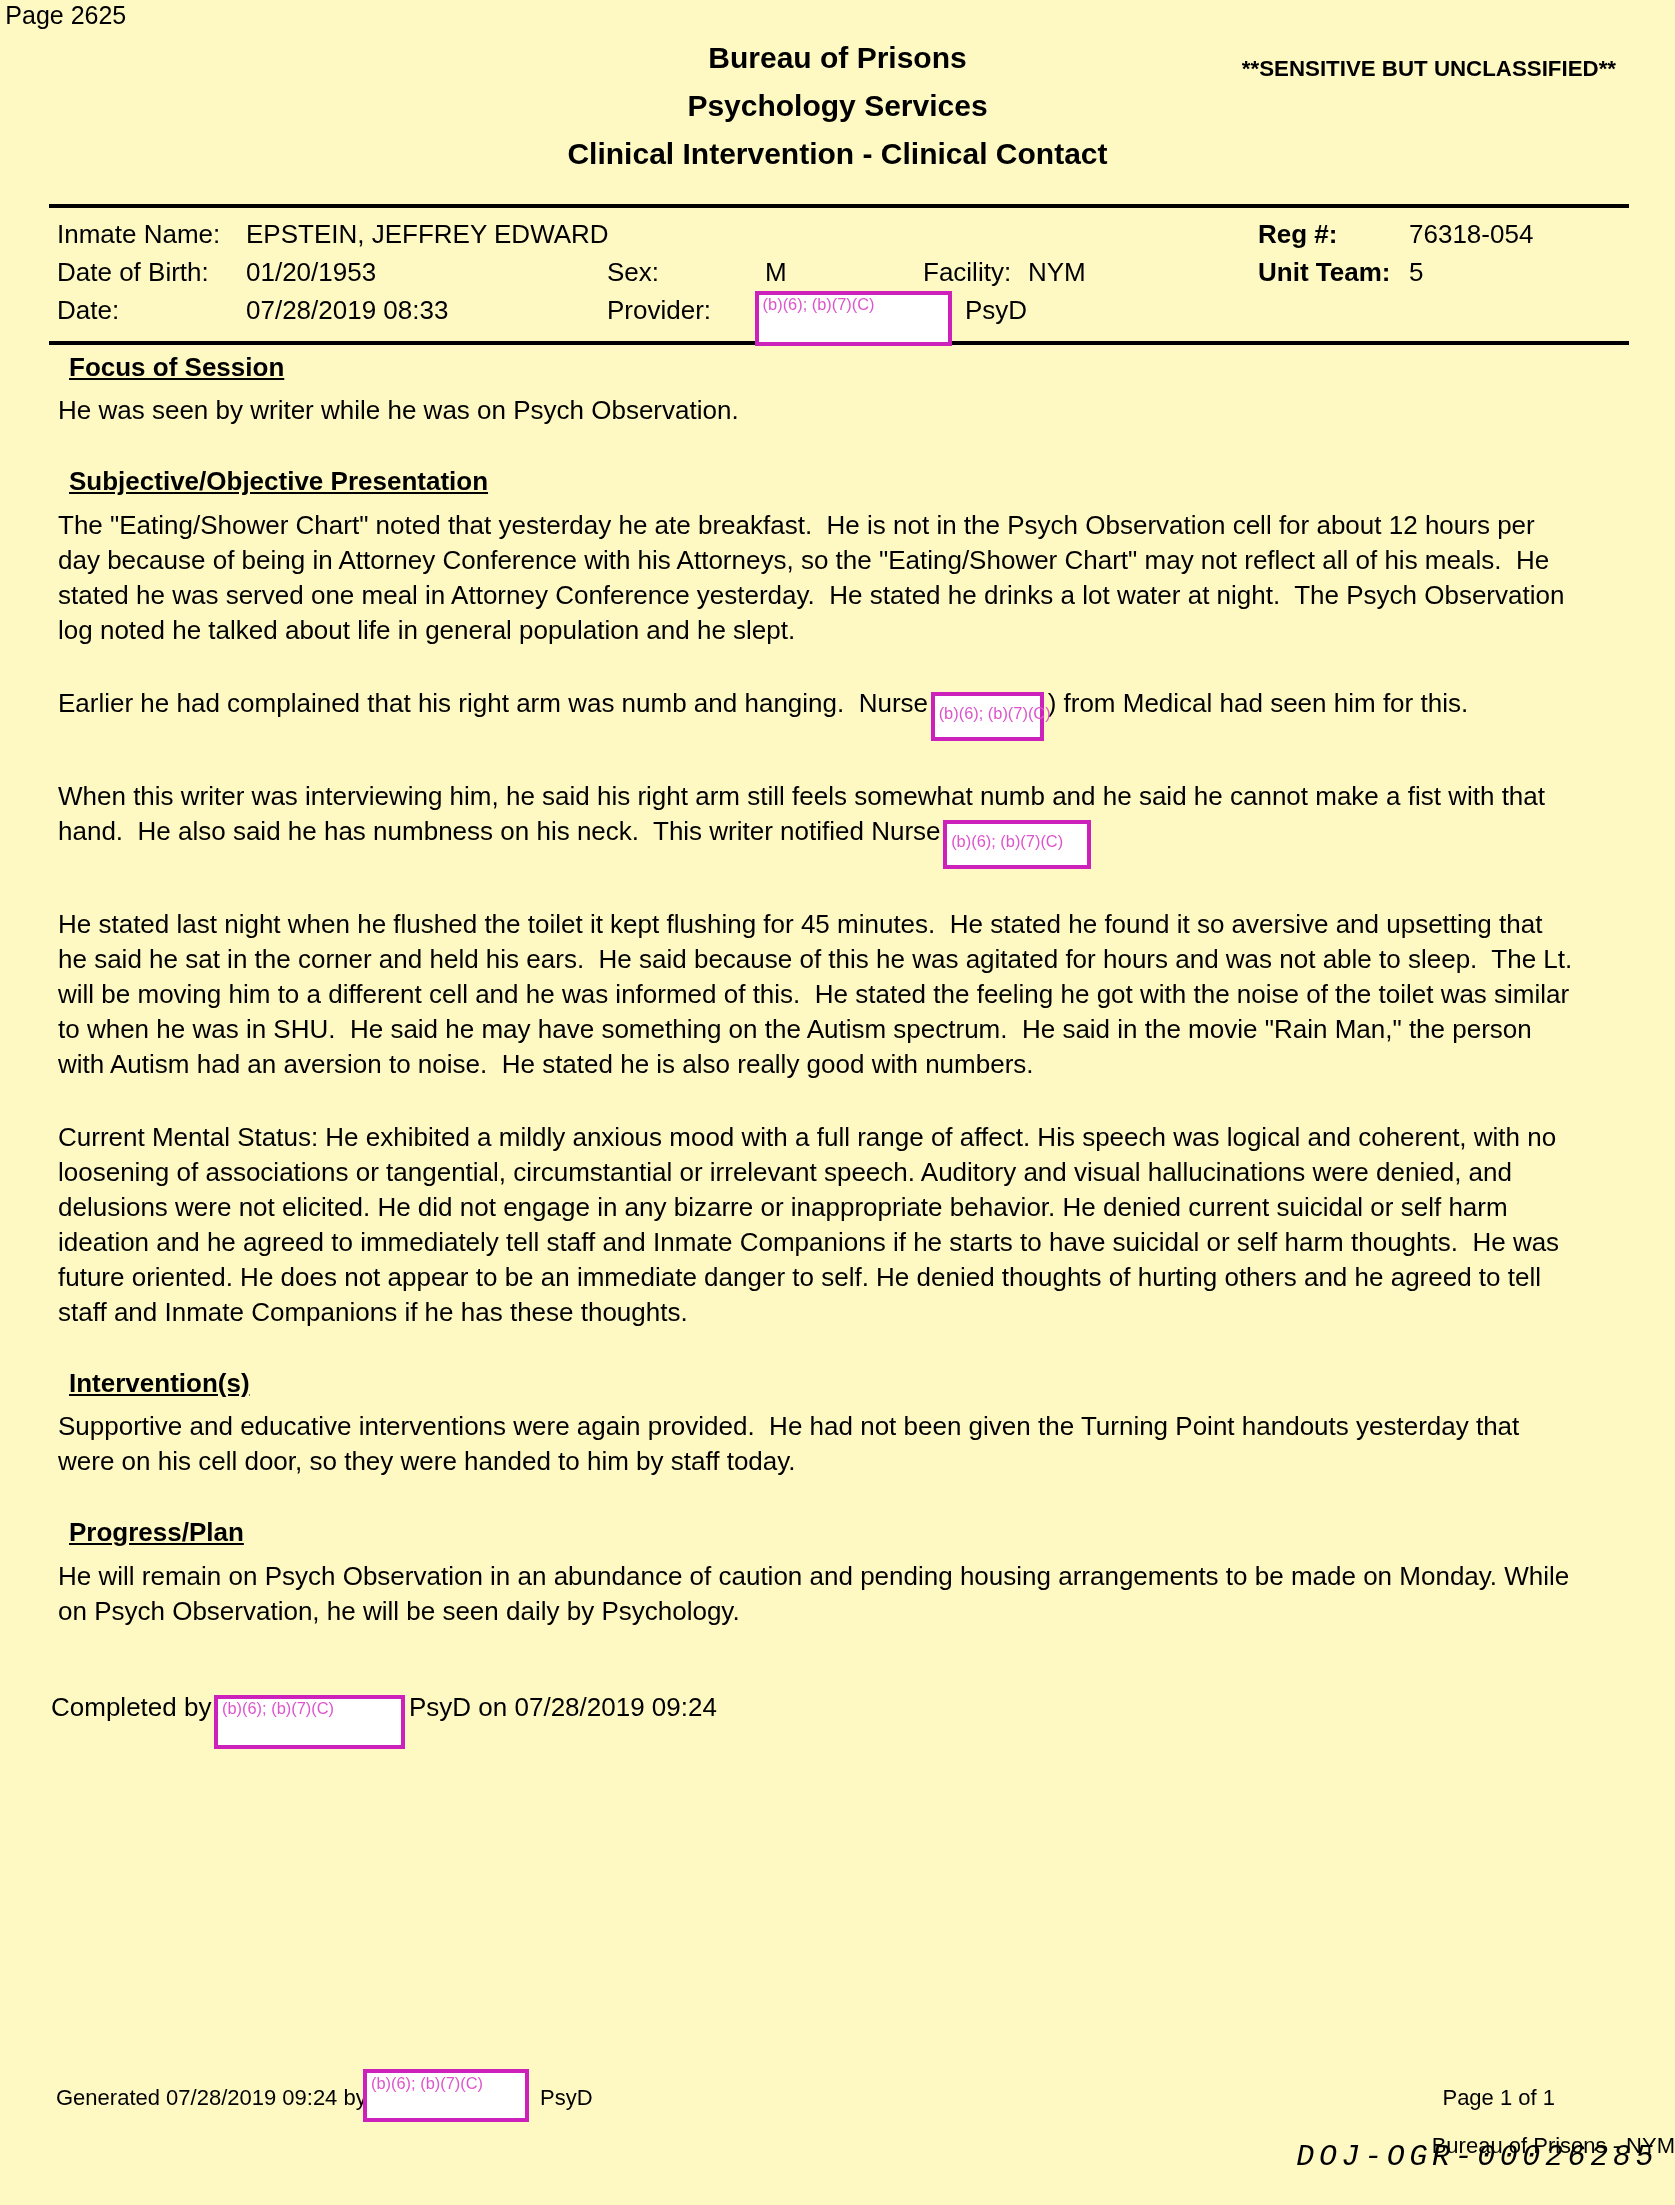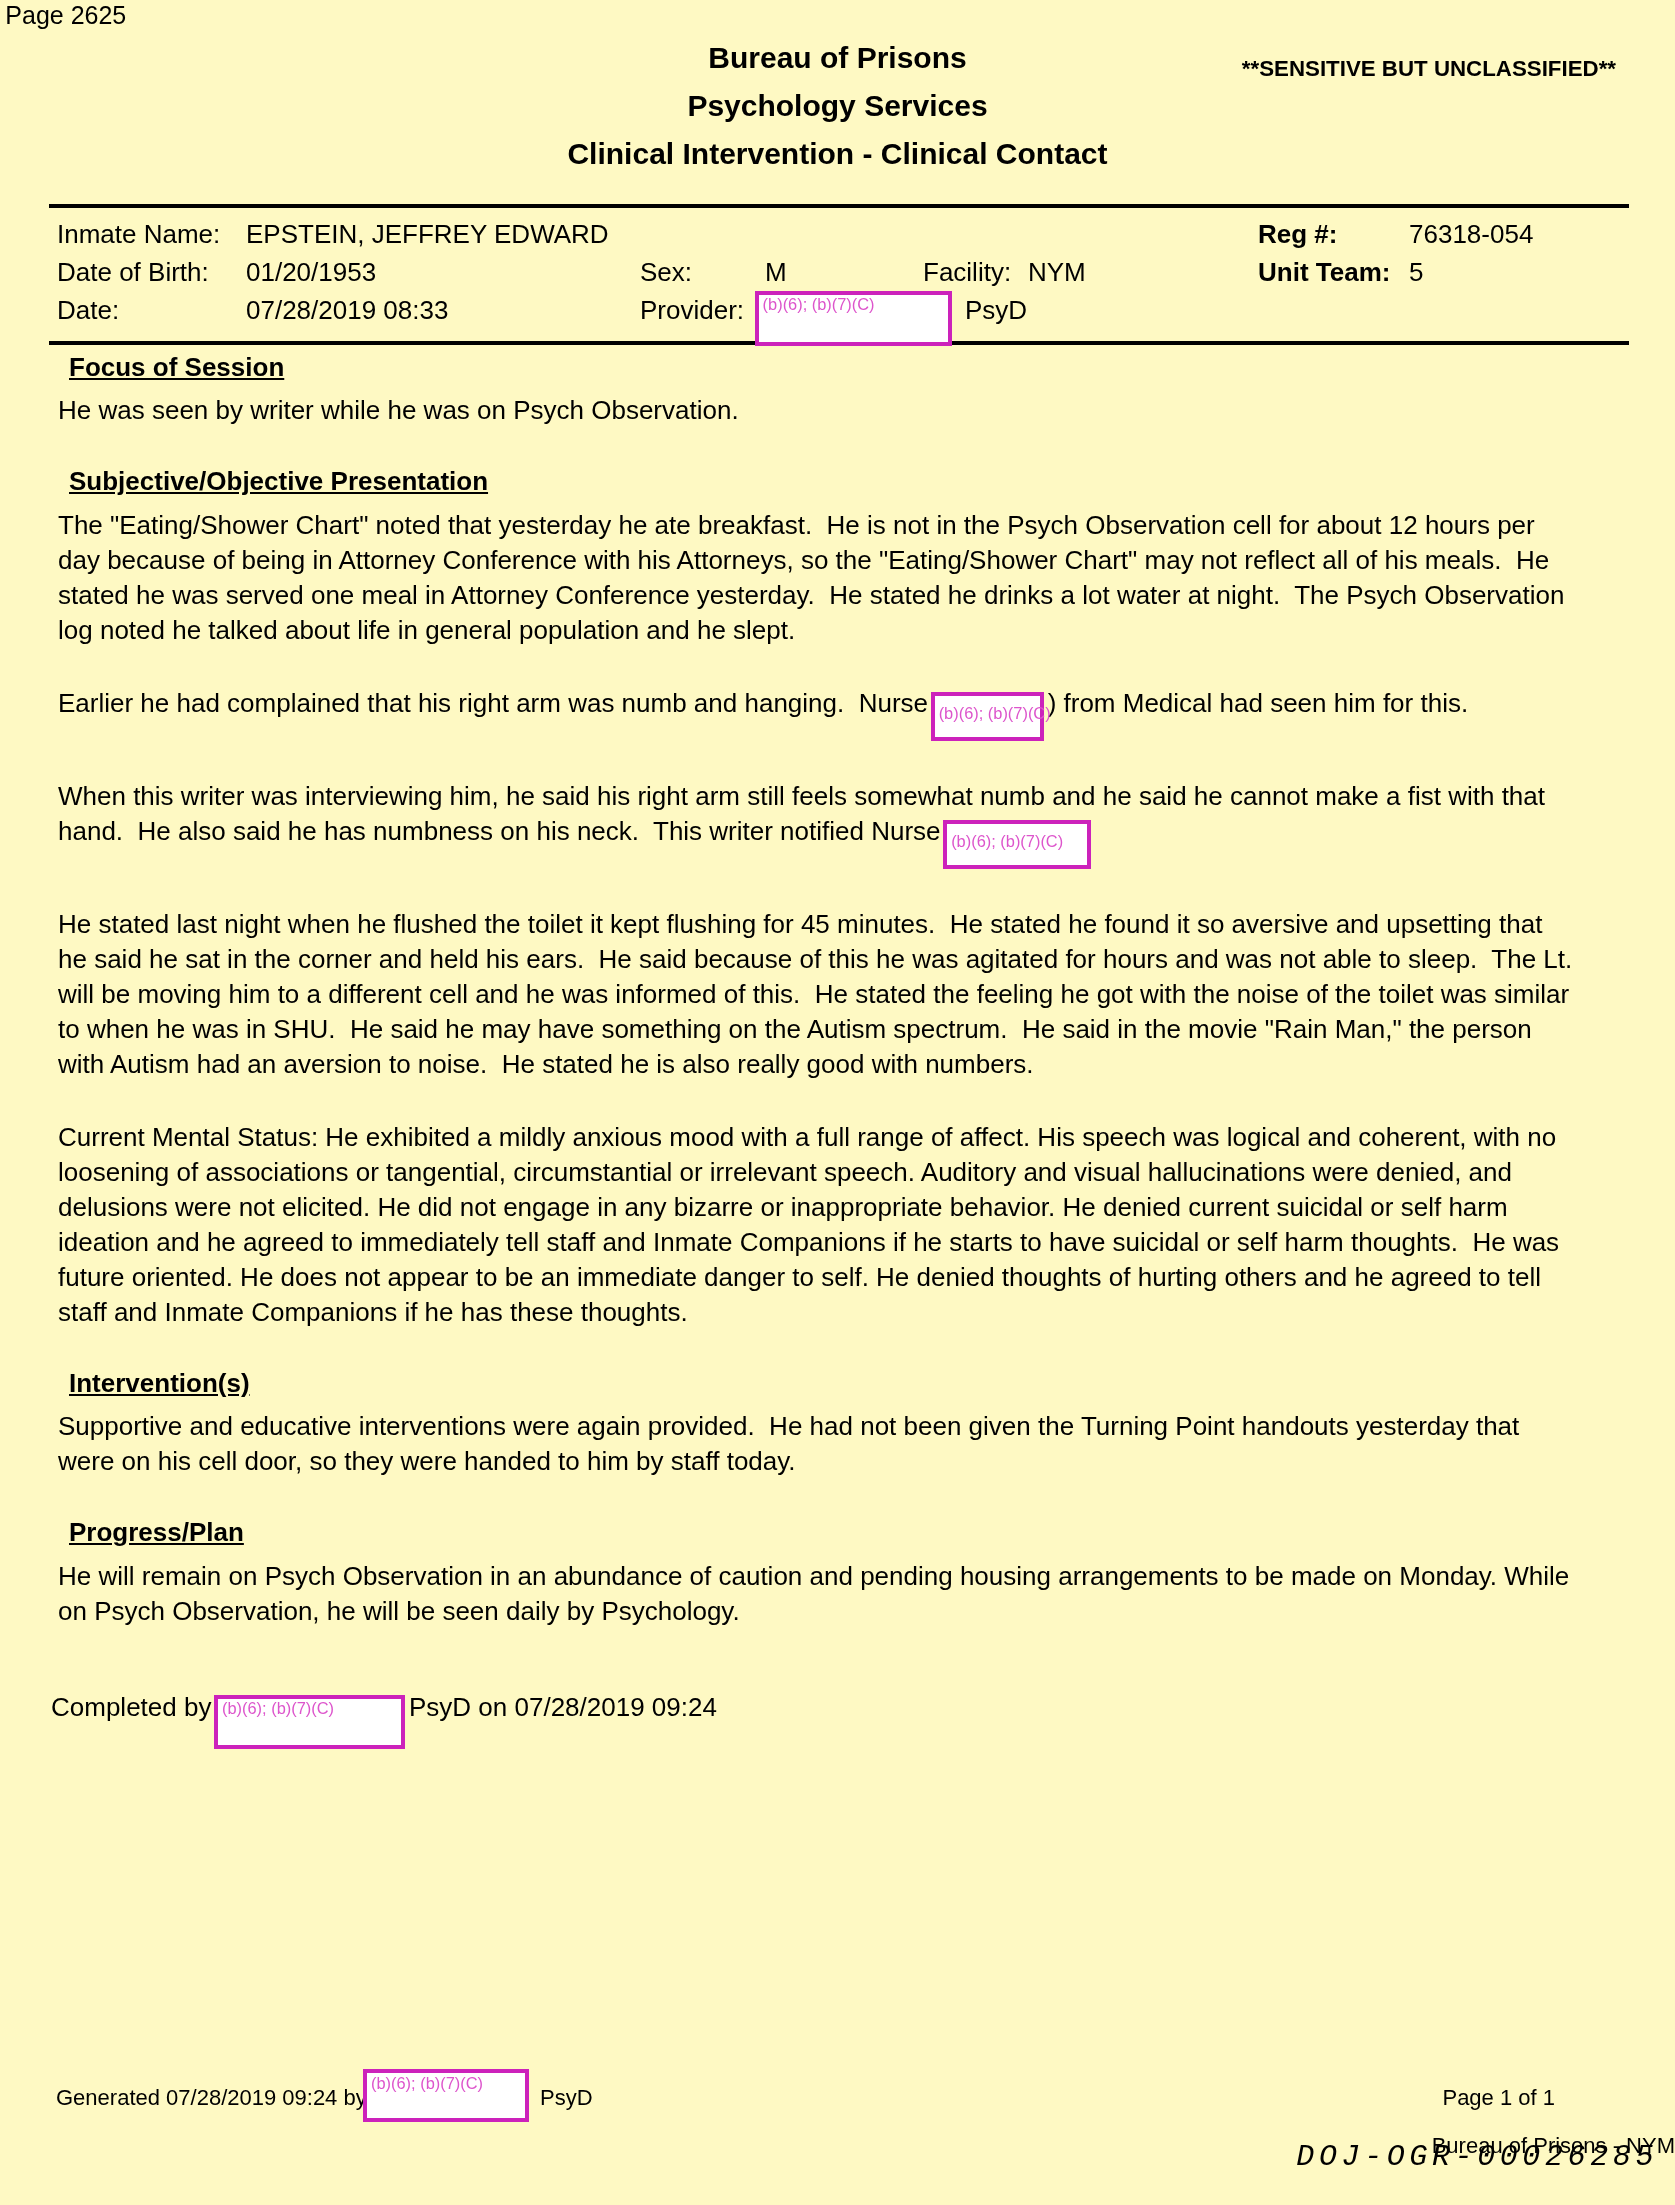--- a/index.html
+++ b/index.html
@@ -19,21 +19,21 @@
   .info-table{
     position:relative;
     margin:26px 46px 0 49px;
     border-top:4.6px solid #000;
     border-bottom:4.6px solid #000;
     padding:10.5px 0 8px 0;
   }
   .info-row{position:relative;height:38px;font-size:26px;}
   .info-row span{position:absolute;white-space:nowrap;}
   .c1l{left:8px;}  .c1v{left:197px;}
-  .c2l{left:558px;margin-left:33px;} .c2v{left:716px;}
+  .c2l{left:558px;} .c2v{left:716px;}
   .c3l{left:874px;}.c3v{left:979px;}
   .c4l{left:1209px;font-weight:bold;}.c4v{left:1360px;}
 
   .redaction{
     display:inline-block;
     position:relative;
     box-sizing:border-box;
     height:49px;
     border:4.6px solid var(--red-border,#cc22bb);
     background:#ffffff;

